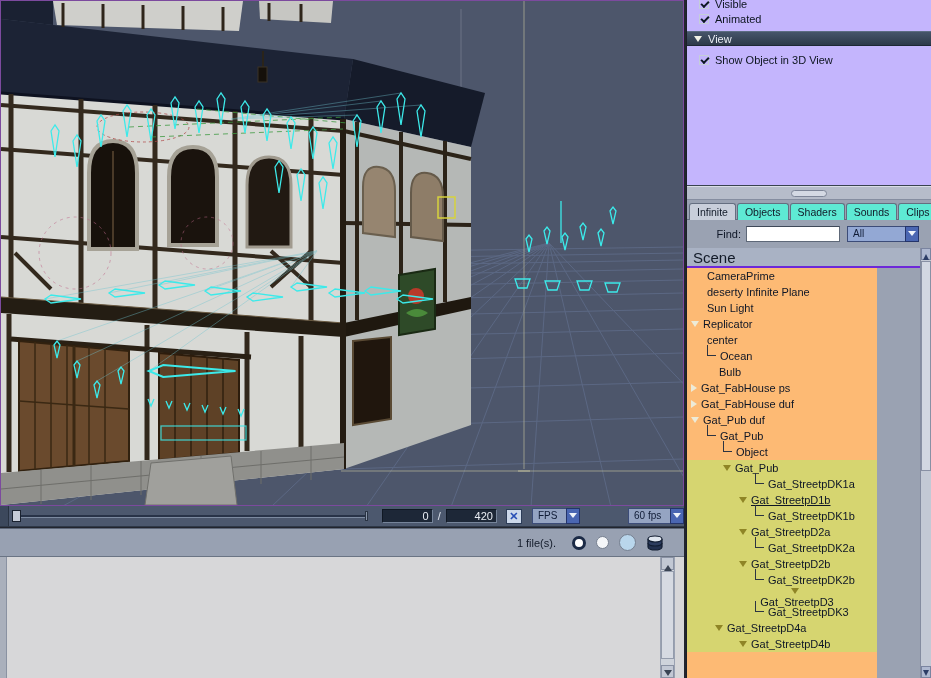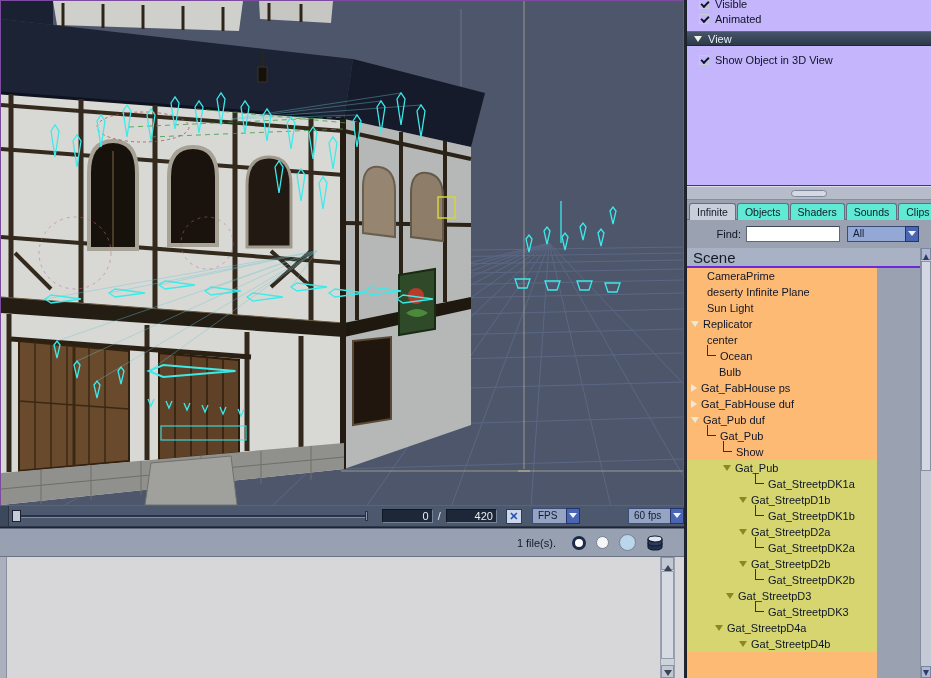--- a/index.html
+++ b/index.html
@@ -536,63 +536,63 @@
     <span class="row-label">Gat_Pub duf</span>
   </div>
       <div class="tree-row" style="padding-left: 20px;">
     <span class="elbow"></span>
 
     <span class="row-label">Gat_Pub</span>
   </div>
       <div class="tree-row" style="padding-left: 36px;">
     <span class="elbow"></span>
 
-    <span class="row-label">Show</span>
+    <span class="row-label">Object</span>
   </div>
       <div class="tree-row hl" style="padding-left: 36px;">
 
     <span class="arrow arrow-down"></span>
     <span class="row-label">Gat_Pub</span>
   </div>
       <div class="tree-row hl" style="padding-left: 68px;">
     <span class="elbow"></span>
 
     <span class="row-label">Gat_StreetpDK1a</span>
   </div>
+      <div class="tree-row hl" style="padding-left: 52px; text-decoration: underline;">
+
+    <span class="arrow arrow-down"></span>
+    <span class="row-label">Gat_StreetpD1b</span>
+  </div>
+      <div class="tree-row hl" style="padding-left: 68px;">
+    <span class="elbow"></span>
+
+    <span class="row-label">Gat_StreetpDK1b</span>
+  </div>
       <div class="tree-row hl" style="padding-left: 52px;">
 
     <span class="arrow arrow-down"></span>
-    <span class="row-label">Gat_StreetpD1b</span>
+    <span class="row-label">Gat_StreetpD2a</span>
   </div>
       <div class="tree-row hl" style="padding-left: 68px;">
     <span class="elbow"></span>
 
-    <span class="row-label">Gat_StreetpDK1b</span>
+    <span class="row-label">Gat_StreetpDK2a</span>
   </div>
       <div class="tree-row hl" style="padding-left: 52px;">
 
     <span class="arrow arrow-down"></span>
-    <span class="row-label">Gat_StreetpD2a</span>
+    <span class="row-label">Gat_StreetpD2b</span>
   </div>
       <div class="tree-row hl" style="padding-left: 68px;">
     <span class="elbow"></span>
 
-    <span class="row-label">Gat_StreetpDK2a</span>
-  </div>
-      <div class="tree-row hl" style="padding-left: 52px;">
-
-    <span class="arrow arrow-down"></span>
-    <span class="row-label">Gat_StreetpD2b</span>
-  </div>
-      <div class="tree-row hl" style="padding-left: 68px;">
-    <span class="elbow"></span>
-
     <span class="row-label">Gat_StreetpDK2b</span>
   </div>
-      <div class="tree-row hl" style="padding-left: 39px;">
+      <div class="tree-row hl" style="padding-left: 30px; flex-direction: column;">
 
     <span class="arrow arrow-down"></span>
     <span class="row-label">Gat_StreetpD3</span>
   </div>
       <div class="tree-row hl" style="padding-left: 68px;">
     <span class="elbow"></span>
 
     <span class="row-label">Gat_StreetpDK3</span>
   </div>
       <div class="tree-row hl" style="padding-left: 28px;">

